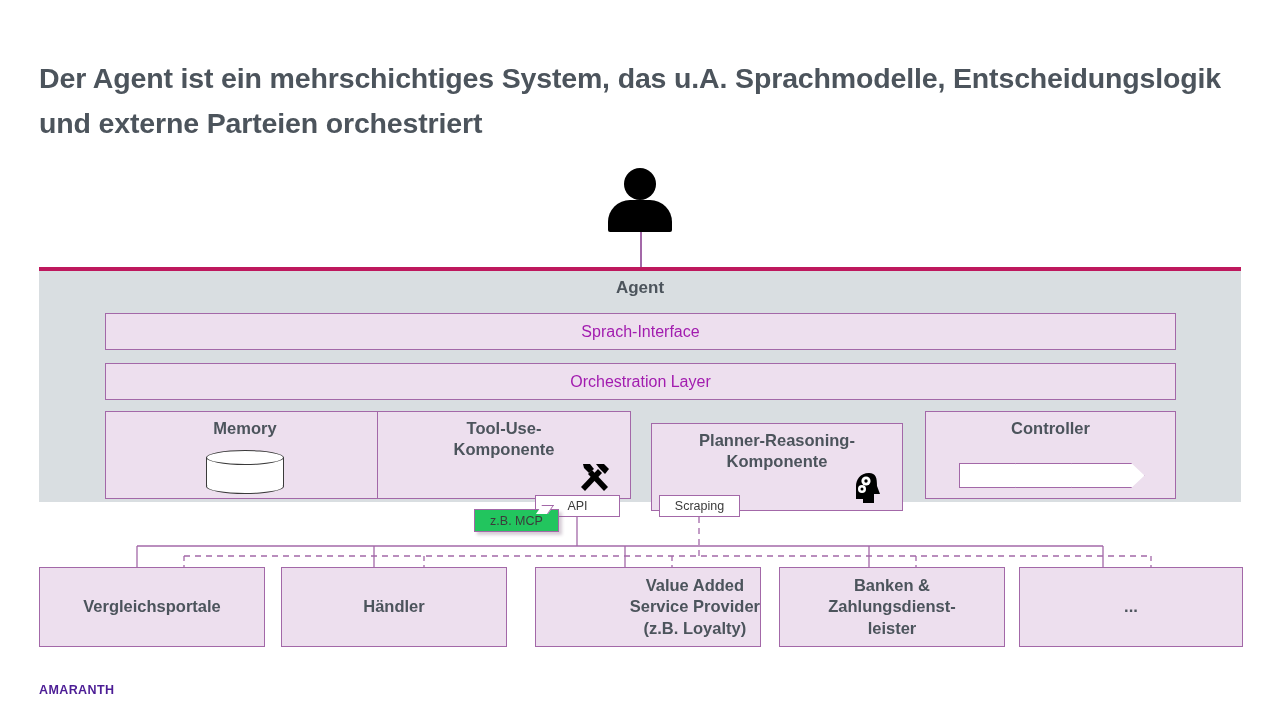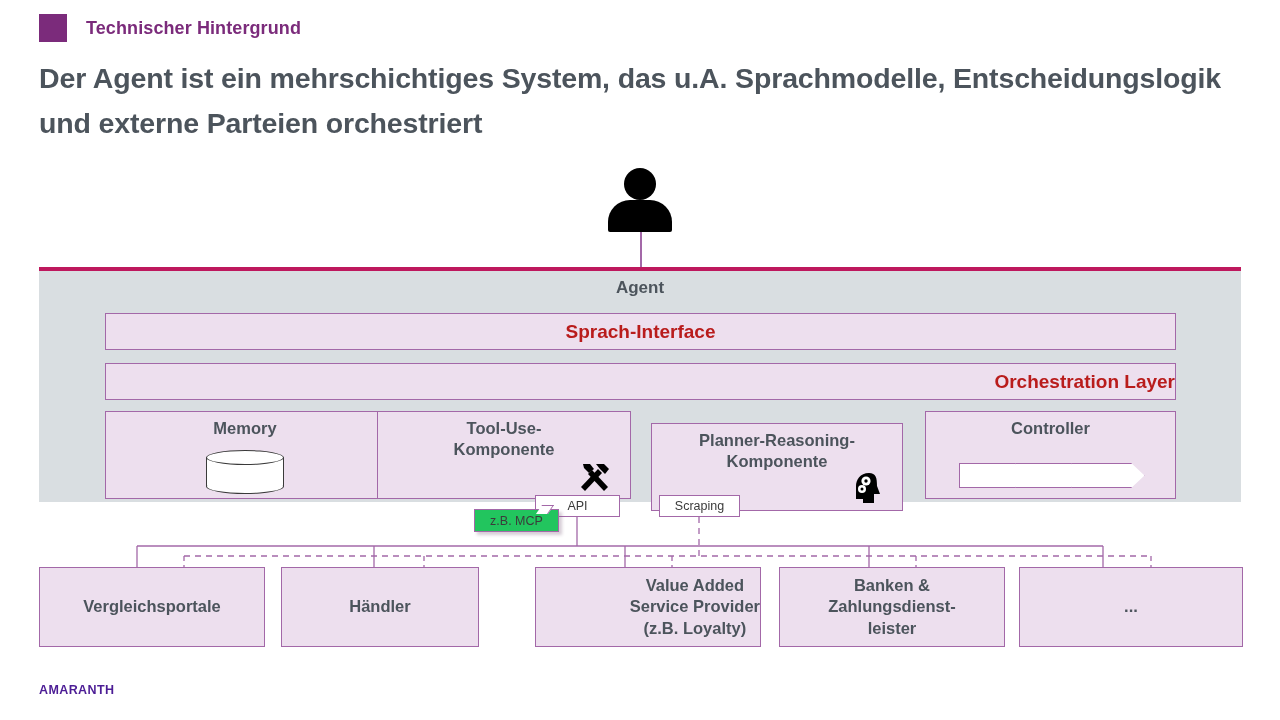--- a/index.html
+++ b/index.html
@@ -52,23 +52,23 @@
     text-align: center; font-size: 17px; font-weight: bold; color: #4C545C;
   }
 
   .pink {
     background: #EDDFEE; border: 1.2px solid #A368A8;
   }
   .band {
     position: absolute; left: 66px; width: 1071px; height: 37px;
     display: flex; align-items: center; justify-content: center;
   }
-  .band-label { font-size: 19px; font-weight: bold; color: #b91c1c; }
+  .band-label { font-size: 16px; font-weight: normal; color: #a21caf; }
   #band-sprach { top: 42px; }
-  #band-orch   { top: 92px; justify-content: flex-end; }
+  #band-orch   { top: 92px; }
 
   .comp-row { position: absolute; left: 66px; top: 140px; width: 1071px; height: 88px; }
   .comp {
     position: absolute; top: 0; height: 88px;
     display: flex; flex-direction: column; align-items: center;
   }
   .comp-label {
     margin-top: 6px; font-size: 16.5px; font-weight: bold; color: #4C545C;
     text-align: center; line-height: 1.26; white-space: pre-line;
   }
@@ -134,40 +134,36 @@
   .wires { position: absolute; left: 0; top: 0; width: 1280px; height: 720px; z-index: 2; }
 
   
   .ext {
     position: absolute; top: 567px; height: 80px;
     display: flex; align-items: center; justify-content: center; text-align: center;
     font-size: 16.5px; font-weight: bold; color: #4C545C; line-height: 1.3;
     white-space: pre-line; z-index: 4;
   }
   #ext-0 { left: 39px;   width: 226px; }
-  #ext-1 { left: 281px;  width: 198px; }
+  #ext-1 { left: 281px;  width: 226px; }
   #ext-2 { left: 535px;  width: 226px; justify-content: flex-end; }
   #ext-3 { left: 779px;  width: 226px; }
   #ext-4 { left: 1019px; width: 224px; }
 
   
   .footer {
     position: absolute; left: 39px; top: 683px;
     font-size: 12.5px; font-weight: bold; color: #4c1d95; letter-spacing: 0.4px;
   }
 </style>
 </head>
 <body>
 
 <div class="slide">
 
-  <div class="kicker-row">
-    <div class="kicker-square"></div>
-    <div class="kicker-text">Technischer Hintergrund</div>
-  </div>
   <div class="headline">Der Agent ist ein mehrschichtiges System, das u.A. Sprachmodelle, Entscheidungslogik und externe Parteien orchestriert</div>
 
   <div class="person">
     <div class="head"></div>
     <div class="body"></div>
   </div>
   <div class="stem"></div>
 
   <svg class="wires">
 

